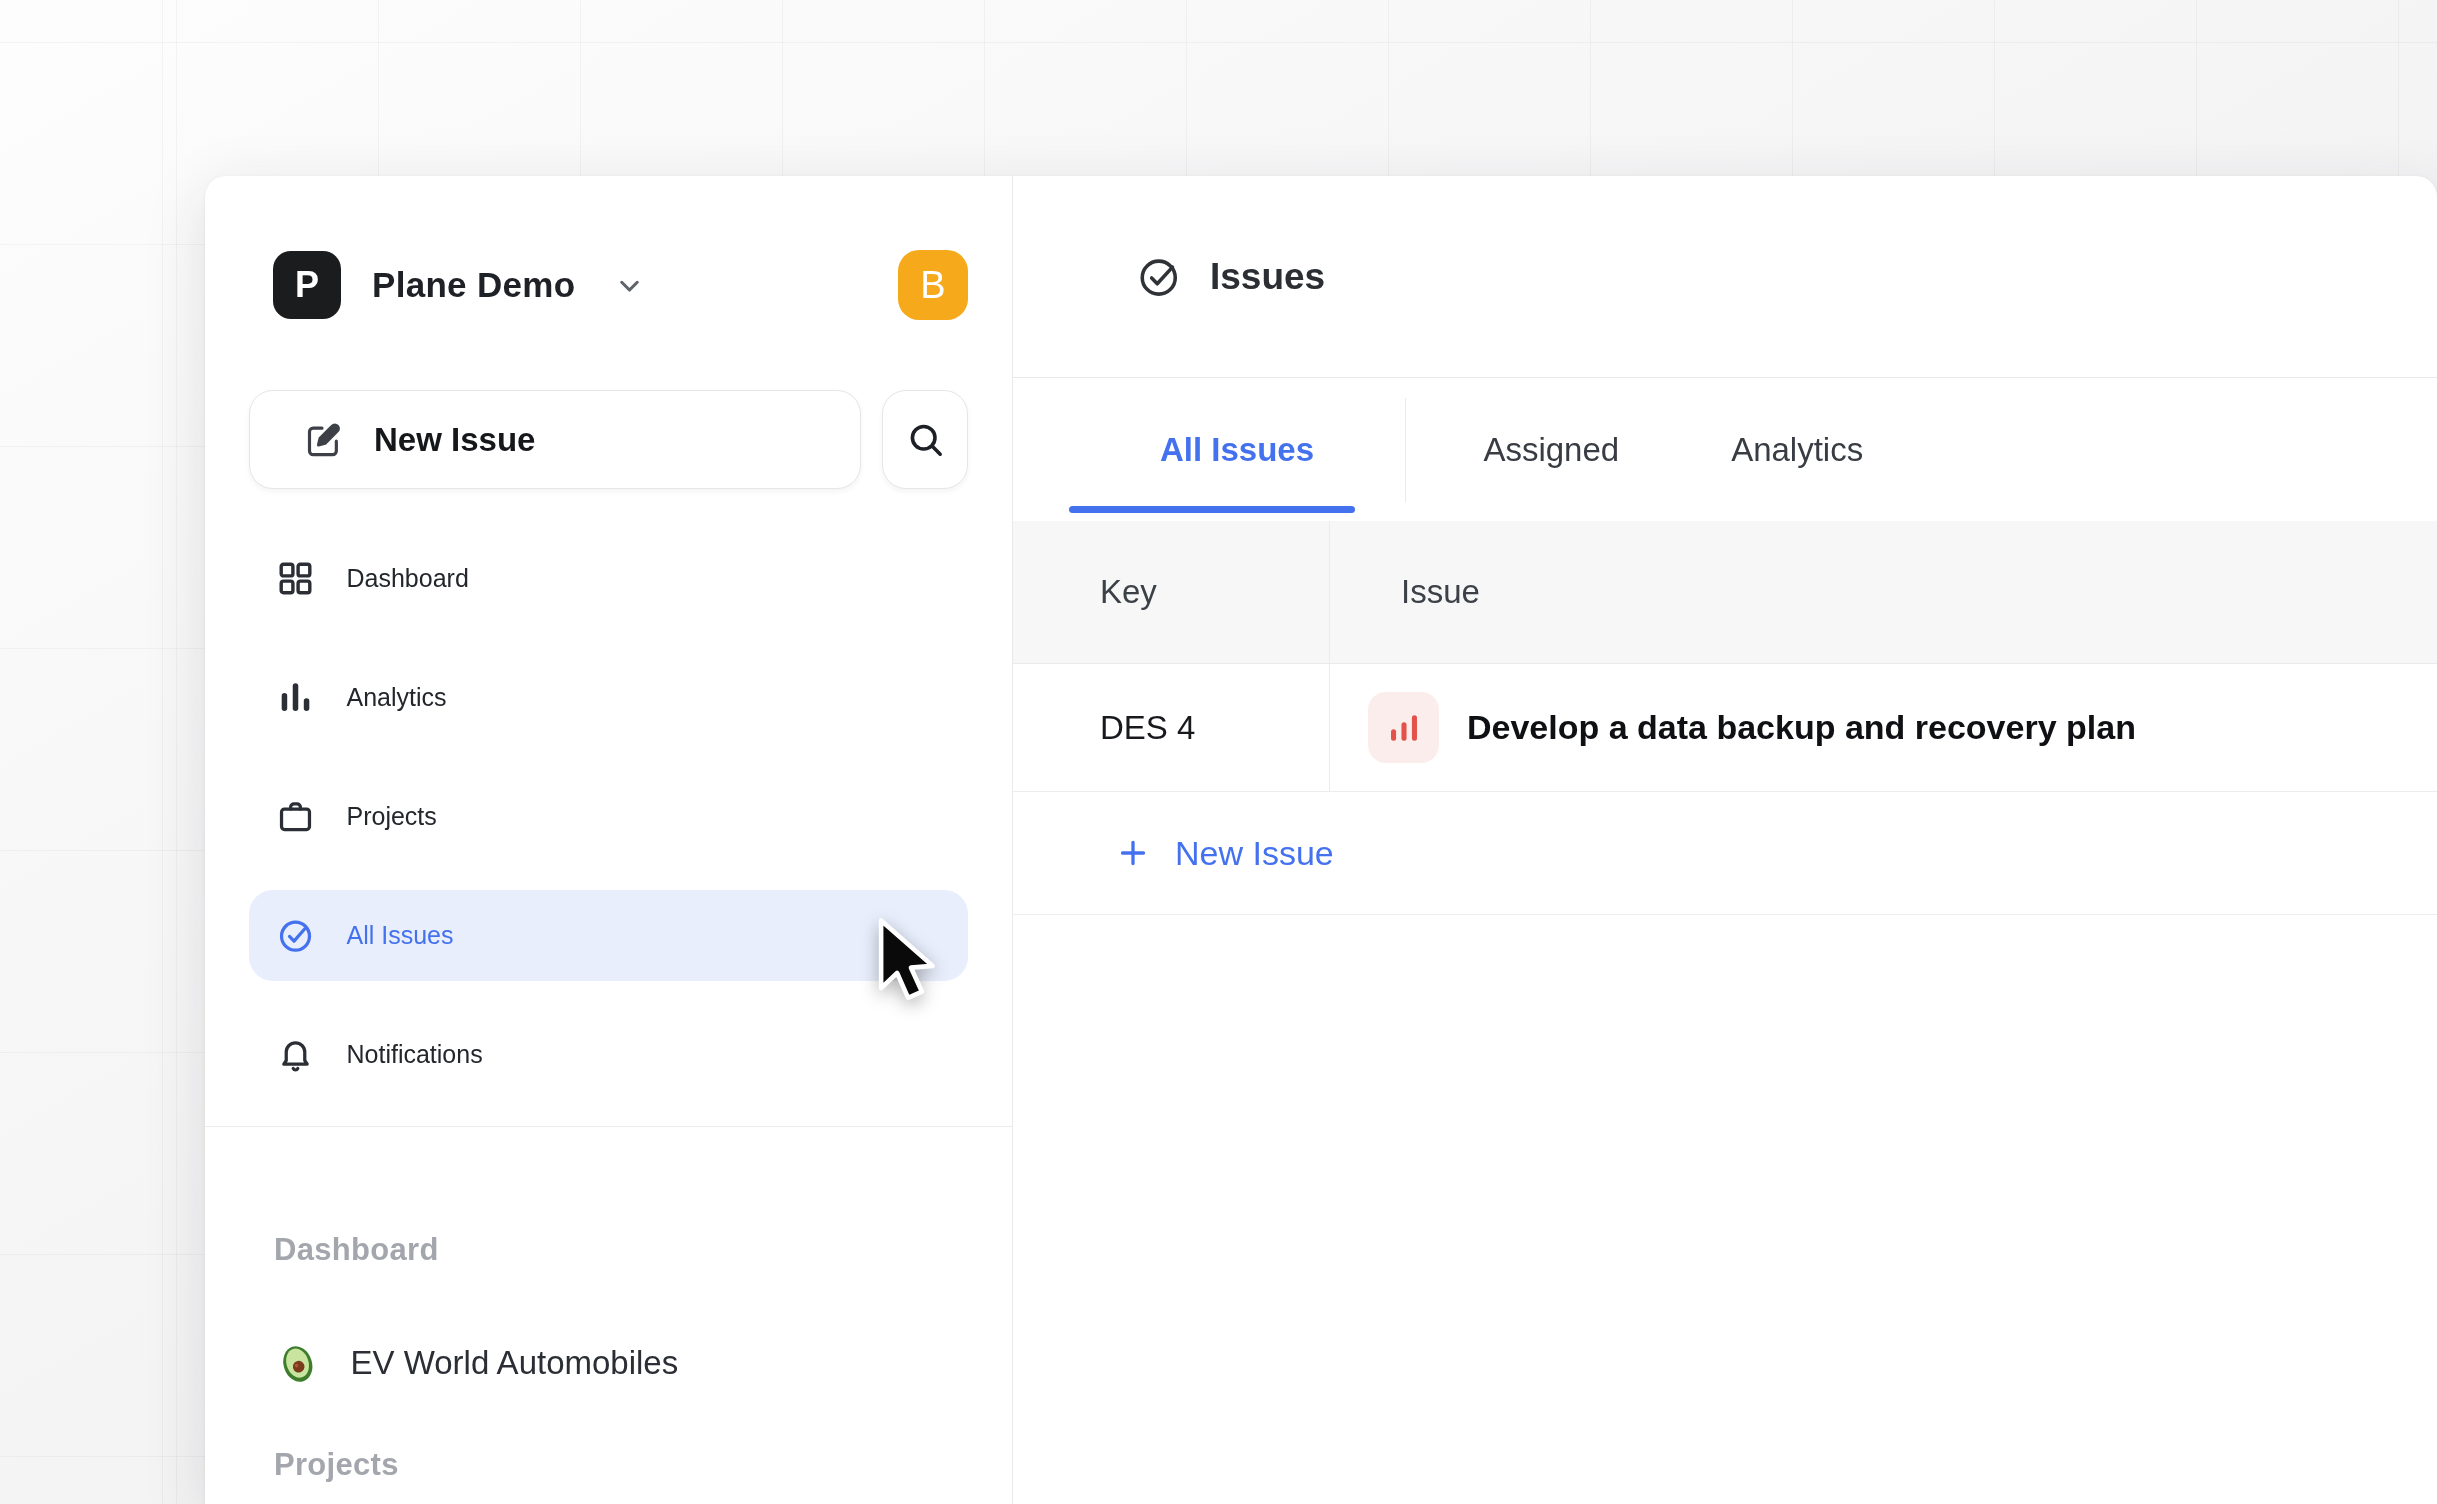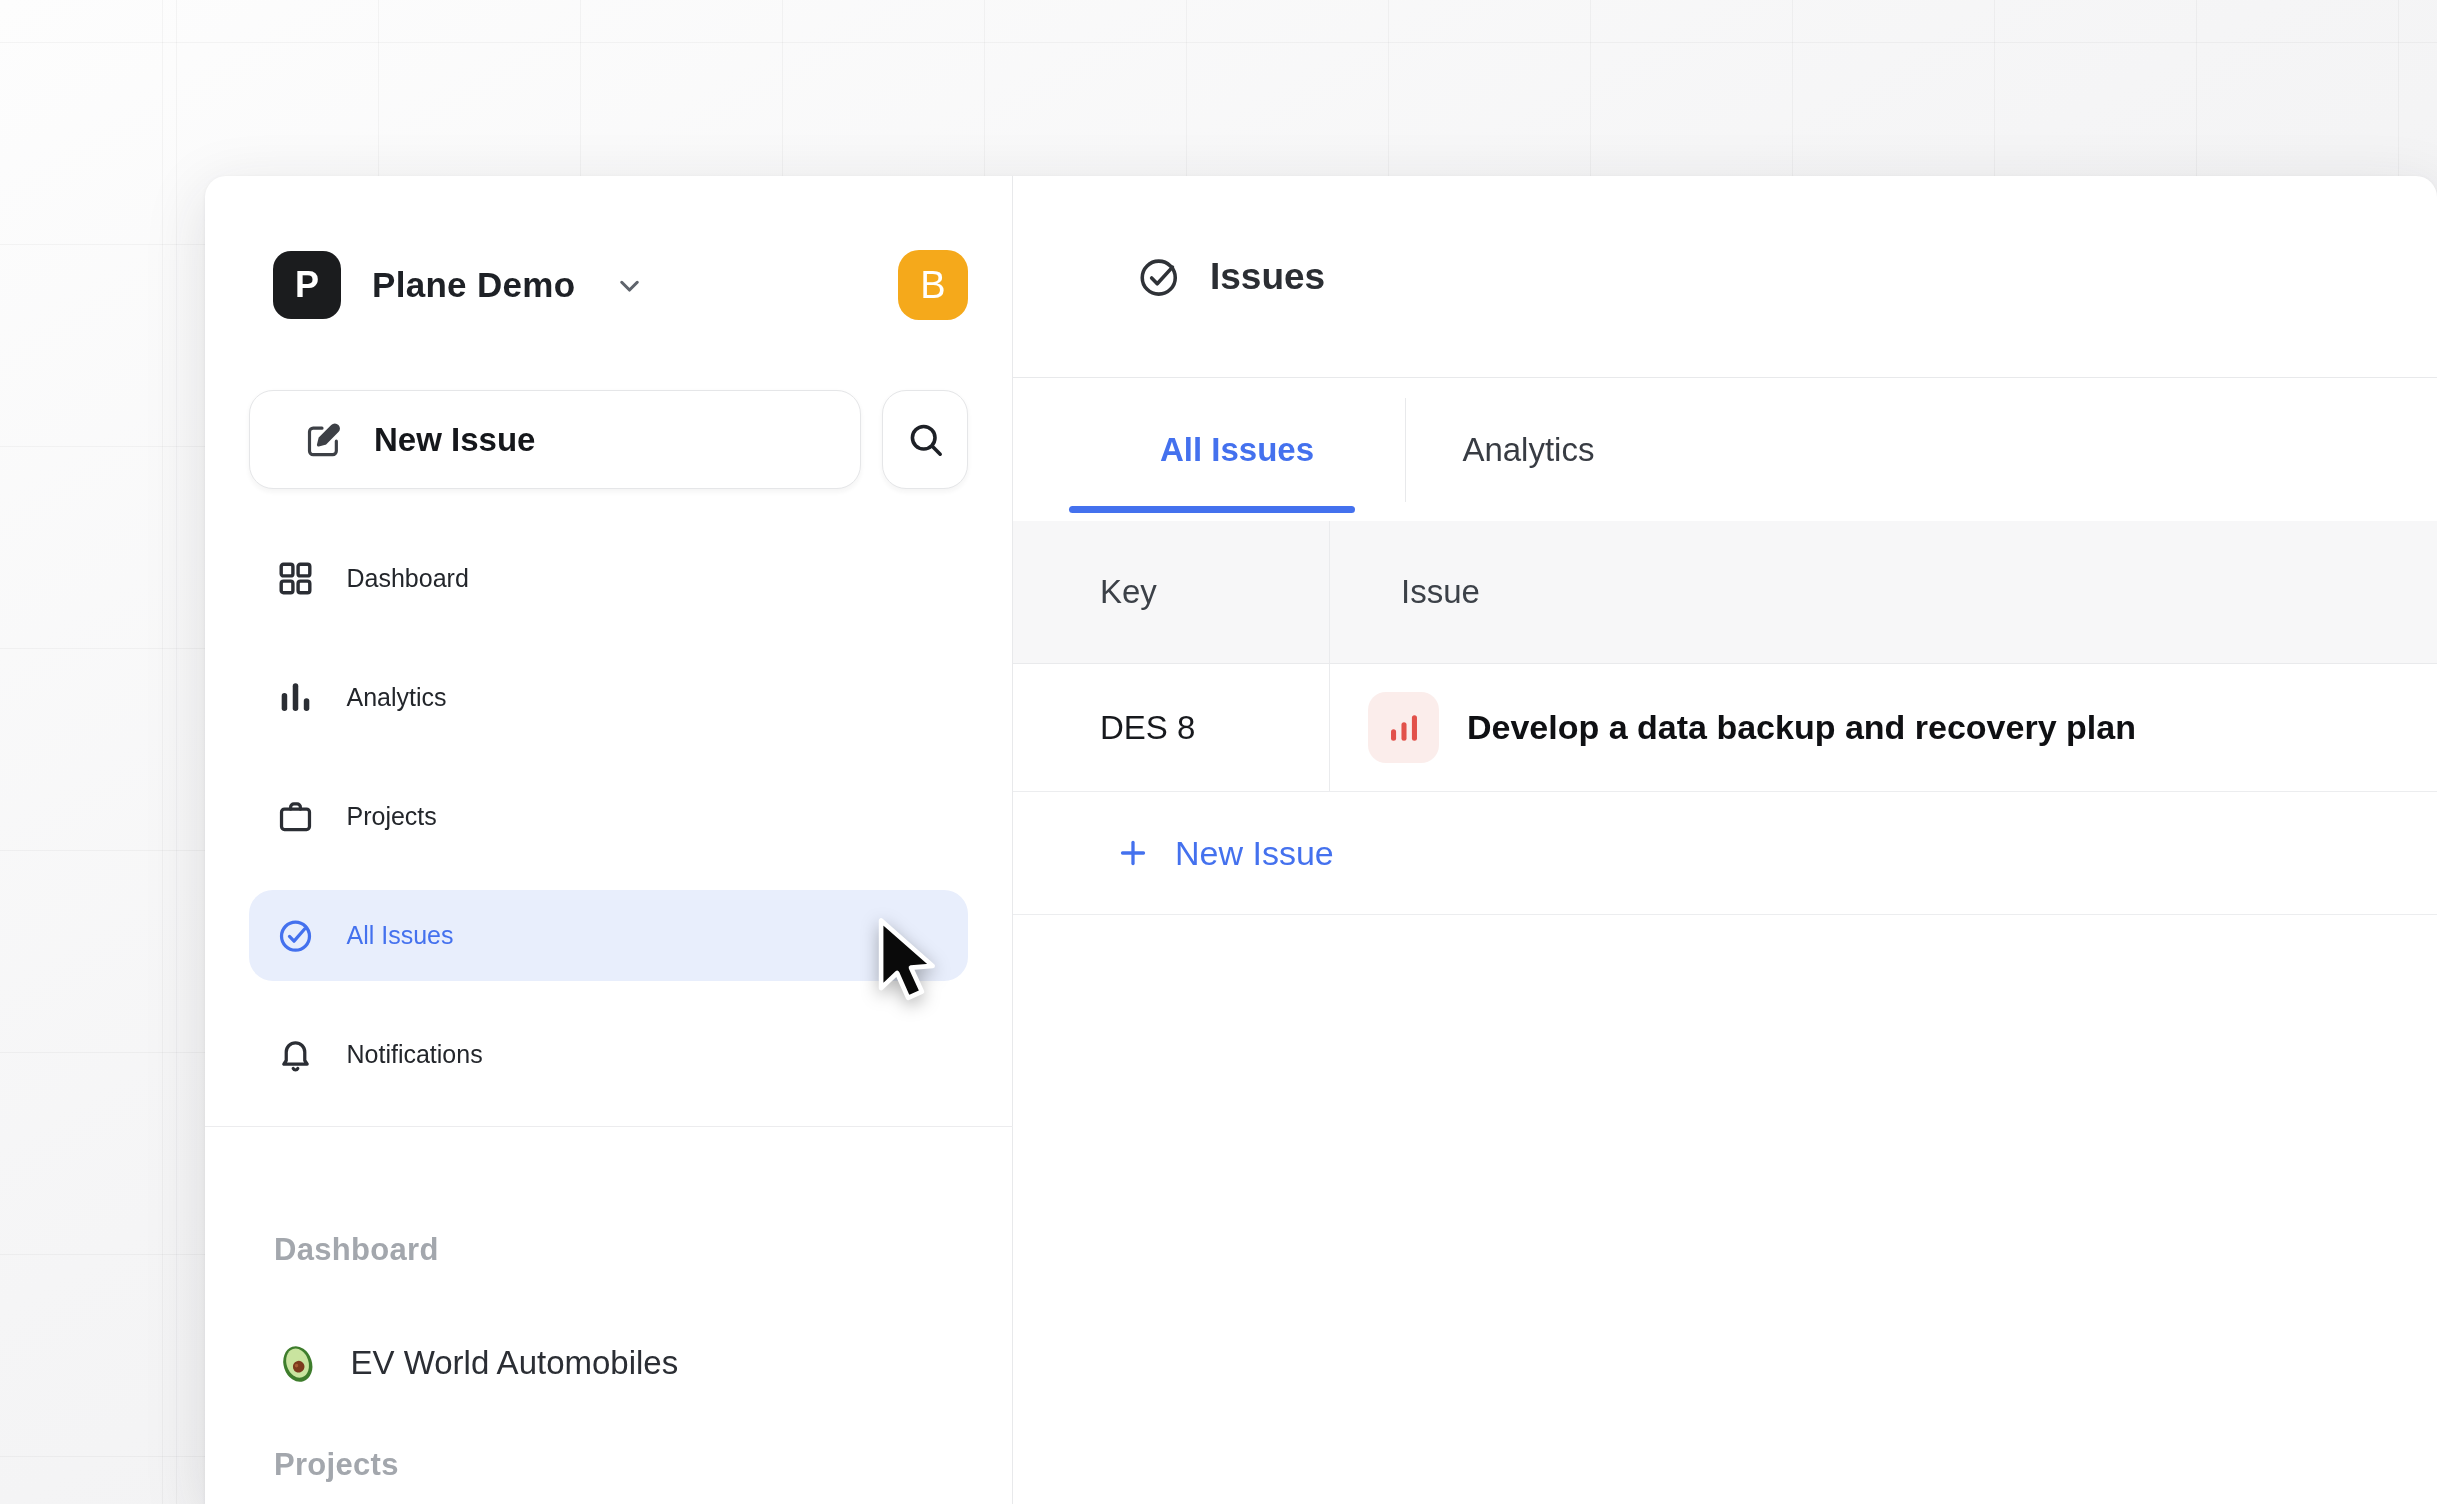--- a/index.html
+++ b/index.html
@@ -218,36 +218,37 @@
           <circle cx="11.6" cy="12.6" r="8.8"></circle>
             <path d="M7.8 12.8 l3 3.1 L18.9 7"></path>
         </svg>
       </span>
       <h1 class="main-title">Issues</h1>
     </div>
 
     <div class="tabs-row">
       <div class="tab tab-all">All Issues</div>
       <div class="tab-divider"></div>
+      <div class="tab tab-plain" style="margin-left:21px;">Assigned</div>
       <div class="tab tab-plain">Analytics</div>
       <div class="tab-underline"></div>
     </div>
 
     <div class="table-header">
       <div class="col-key">
           <span class="th-text">Key</span>
         </div>
       <div class="col-issue">
           <span class="th-text">Issue</span>
         </div>
     </div>
 
     <div class="issue-row">
       <div class="col-key">
-          <span class="key-text">DES 8</span>
+          <span class="key-text">DES 4</span>
         </div>
       <div class="col-issue" style="border-right:none;">
         <span class="pri-icon">
           <svg width="38" height="38" viewBox="0 0 24 24" fill="none" stroke="currentColor" stroke-width="3.2" stroke-linecap="round">
             <line x1="5.4" y1="14.4" x2="5.4" y2="18.4"></line>
               <line x1="12" y1="10" x2="12" y2="18.4"></line>
               <line x1="18.6" y1="5.6" x2="18.6" y2="18.4"></line>
           </svg>
         </span>
         <span class="issue-title">Develop a data backup and recovery plan</span>

